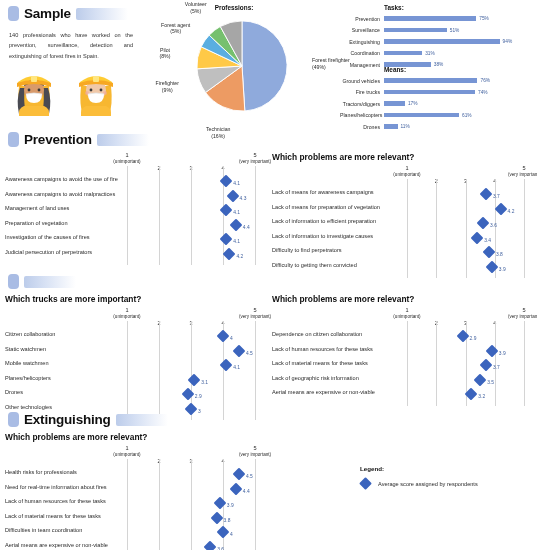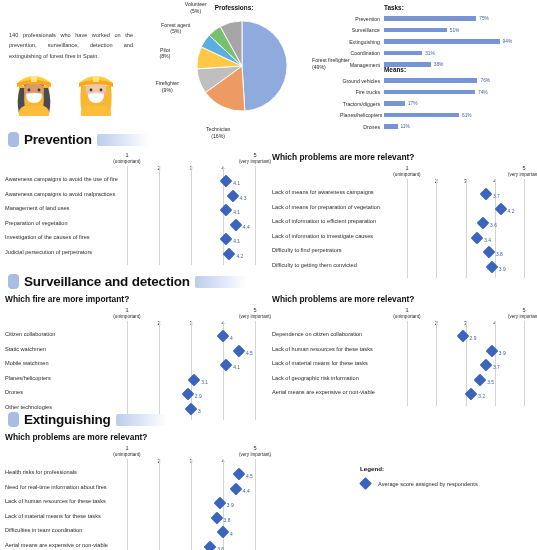--- a/index.html
+++ b/index.html
@@ -80,20 +80,25 @@
   #legend-title { font-size: 6.2px; font-weight: bold; color: #101010; margin-bottom: 7px; margin-left: 2px; }
   #legend-row { display: flex; align-items: center; gap: 8px; }
   #legend-dot { width: 9px; height: 9px; background: #3b64bd; transform: rotate(45deg); border-radius: 1px; flex: none; margin-left: 3px; }
   #legend-text { font-size: 5.6px; color: #2b2b2b; }
 </style>
 </head>
 <body>
 
 <div class="page">
 
+  <div class="sec-head" id="sample-head">
+    <span class="sec-chip"></span>
+    <span class="sec-title">Sample</span>
+    <span class="sec-fade"></span>
+  </div>
   <div id="sample-text">140 professionals who have worked on the prevention, surveillance, detection and extinguishing of forest fires in Spain.</div>
 
   <div id="avatars">
     <div class="avatar">
       <svg width="48" height="56" viewBox="0 0 48 56">
         <path d="M9 22 Q7 40 11 52 L37 52 Q41 40 39 22 Z" fill="#f7b731"></path>
         <path d="M10 24 q-4 12 -1 26 l7 1 q-3 -14 -1 -27 z" fill="#4a4a52"></path>
         <path d="M38 24 q4 12 1 26 l-7 1 q3 -14 1 -27 z" fill="#4a4a52"></path>
         <ellipse cx="24" cy="26" rx="10" ry="11" fill="#d89a6b"></ellipse>
         <path d="M14 22 q10 -6 20 0 l0 -4 q-10 -5 -20 0 z" fill="#4a4a52"></path>
@@ -359,25 +364,24 @@
             <div class="dc-label">Difficulty to getting them convicted</div>
             <div class="dc-dot" style="left: 219.825px; top: 7px; background: rgb(59, 100, 189);"></div>
             <div class="dc-dotval" style="left: 226.825px; top: 9px;">3.9</div>
           </div>
         </div>
       </div>
     </div>
 
   <div class="sec-head" style="position:absolute; left:8px; top:274px;">
     <span class="sec-chip"></span>
-    <span class="sec-title">Surveillance and detection</span>
     <span class="sec-fade"></span>
   </div>
   <div class="dotchart" id="dc-surv-means" style="left:5px; top:294px; width:258px;">
-      <div class="dc-qtitle">Which fire are more important?</div>
+      <div class="dc-qtitle">Which trucks are more important?</div>
       <div class="dc-plot">
         <div class="dc-scalehdr">
           <div class="dc-endlabel" style="left: 122px; top: 0px;">
             <div class="num">1</div>
             <div class="cap">(unimportant)</div>
           </div>
           <div class="dc-endlabel" style="left: 250px; top: 0px;">
             <div class="num">5</div>
             <div class="cap">(very important)</div>
           </div>

